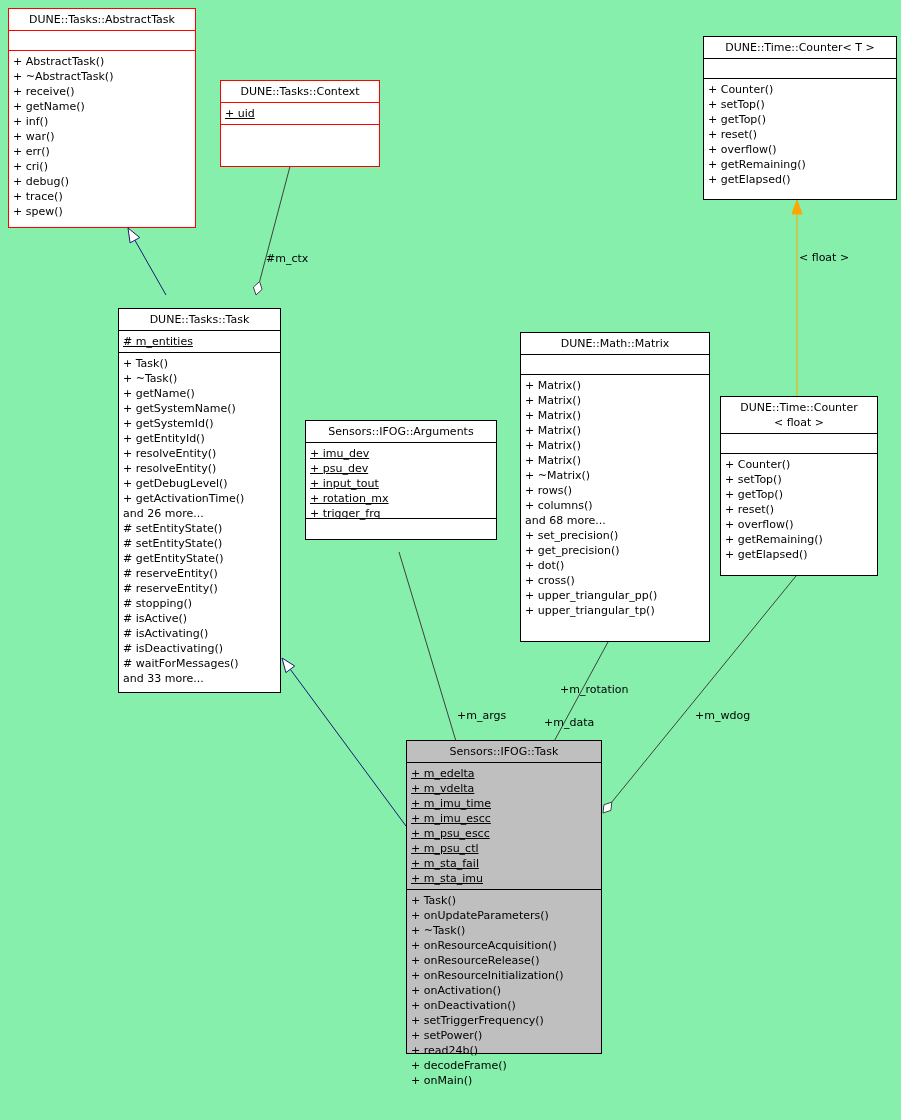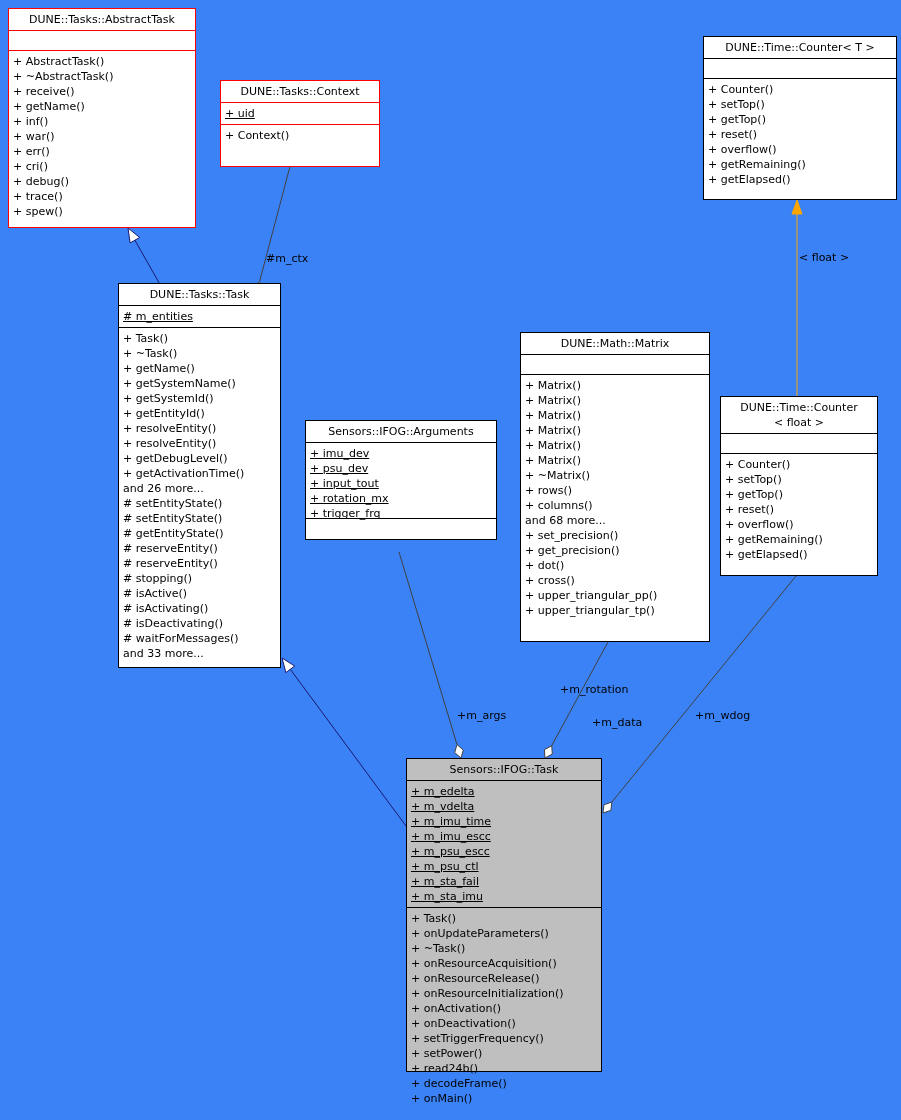--- a/index.html
+++ b/index.html
@@ -1,18 +1,18 @@
 <!DOCTYPE html>
 <html><head>
 <meta charset="utf-8">
 <style>
   * { margin:0; padding:0; box-sizing:border-box; }
   body { background:#ffffff; font-family:"DejaVu Sans","Liberation Sans",sans-serif; }
   #diagram {
-    position:relative; width:901px; height:1120px; background:#3b82f6; overflow:hidden;
+    position:relative; width:901px; height:1120px; background:#86efac; overflow:hidden;
   }
   #edges { position:absolute; left:0; top:0; width:901px; height:1120px; }
   .class-box {
     position:absolute; background:#ffffff; border:1px solid #000000;
     display:flex; flex-direction:column; font-size:11px; line-height:15px; color:#000000;
   }
   .class-box .title {
     text-align:center; padding:3px 4px; border-bottom:1px solid #000000; white-space:pre-line;
   }
   .class-box .attrs {
@@ -84,40 +84,37 @@
         <div class="row">+ trace()</div>
         <div class="row">+ spew()</div>
       </div>
   </div>
 
   <div class="class-box red" style="left:220px;top:80px;width:160px;height:87px">
     <div class="title">DUNE::Tasks::Context</div>
     <div class="attrs" style="min-height:0">
         <div class="row">+ uid</div>
       </div>
-    <div class="methods" style="min-height:0">
-        <div class="row">+ Context()</div>
-      </div>
   </div>
 
   <div class="class-box" style="left:703px;top:36px;width:194px;height:164px">
     <div class="title">DUNE::Time::Counter&lt; T &gt;</div>
     <div class="attrs"></div>
     <div class="methods">
         <div class="row">+ Counter()</div>
         <div class="row">+ setTop()</div>
         <div class="row">+ getTop()</div>
         <div class="row">+ reset()</div>
         <div class="row">+ overflow()</div>
         <div class="row">+ getRemaining()</div>
         <div class="row">+ getElapsed()</div>
       </div>
   </div>
 
-  <div class="class-box" style="left:118px;top:283px;width:163px;height:385px">
+  <div class="class-box" style="left:118px;top:308px;width:163px;height:385px">
     <div class="title">DUNE::Tasks::Task</div>
     <div class="attrs" style="min-height:0">
         <div class="row"># m_entities</div>
       </div>
     <div class="methods">
         <div class="row">+ Task()</div>
         <div class="row">+ ~Task()</div>
         <div class="row">+ getName()</div>
         <div class="row">+ getSystemName()</div>
         <div class="row">+ getSystemId()</div>
@@ -184,21 +181,21 @@
         <div class="row">+ Counter()</div>
         <div class="row">+ setTop()</div>
         <div class="row">+ getTop()</div>
         <div class="row">+ reset()</div>
         <div class="row">+ overflow()</div>
         <div class="row">+ getRemaining()</div>
         <div class="row">+ getElapsed()</div>
       </div>
   </div>
 
-  <div class="class-box gray" style="left:406px;top:758px;width:196px;height:314px">
+  <div class="class-box gray" style="left:406px;top:740px;width:196px;height:314px">
     <div class="title">Sensors::IFOG::Task</div>
     <div class="attrs" style="min-height:0">
         <div class="row">+ m_edelta</div>
         <div class="row">+ m_vdelta</div>
         <div class="row">+ m_imu_time</div>
         <div class="row">+ m_imu_escc</div>
         <div class="row">+ m_psu_escc</div>
         <div class="row">+ m_psu_ctl</div>
         <div class="row">+ m_sta_fail</div>
         <div class="row">+ m_sta_imu</div>
@@ -216,17 +213,17 @@
         <div class="row">+ setPower()</div>
         <div class="row">+ read24b()</div>
         <div class="row">+ decodeFrame()</div>
         <div class="row">+ onMain()</div>
       </div>
   </div>
 
   <div class="edge-label" style="left:266px;top:252px">#m_ctx</div>
   <div class="edge-label" style="left:457px;top:709px">+m_args</div>
   <div class="edge-label" style="left:560px;top:683px">+m_rotation</div>
-  <div class="edge-label" style="left:592px;top:716px">+m_data</div>
+  <div class="edge-label" style="left:544px;top:716px">+m_data</div>
   <div class="edge-label" style="left:695px;top:709px">+m_wdog</div>
   <div class="edge-label" style="left:799px;top:251px">&lt; float &gt;</div>
 
 </div>
 
 </body></html>

